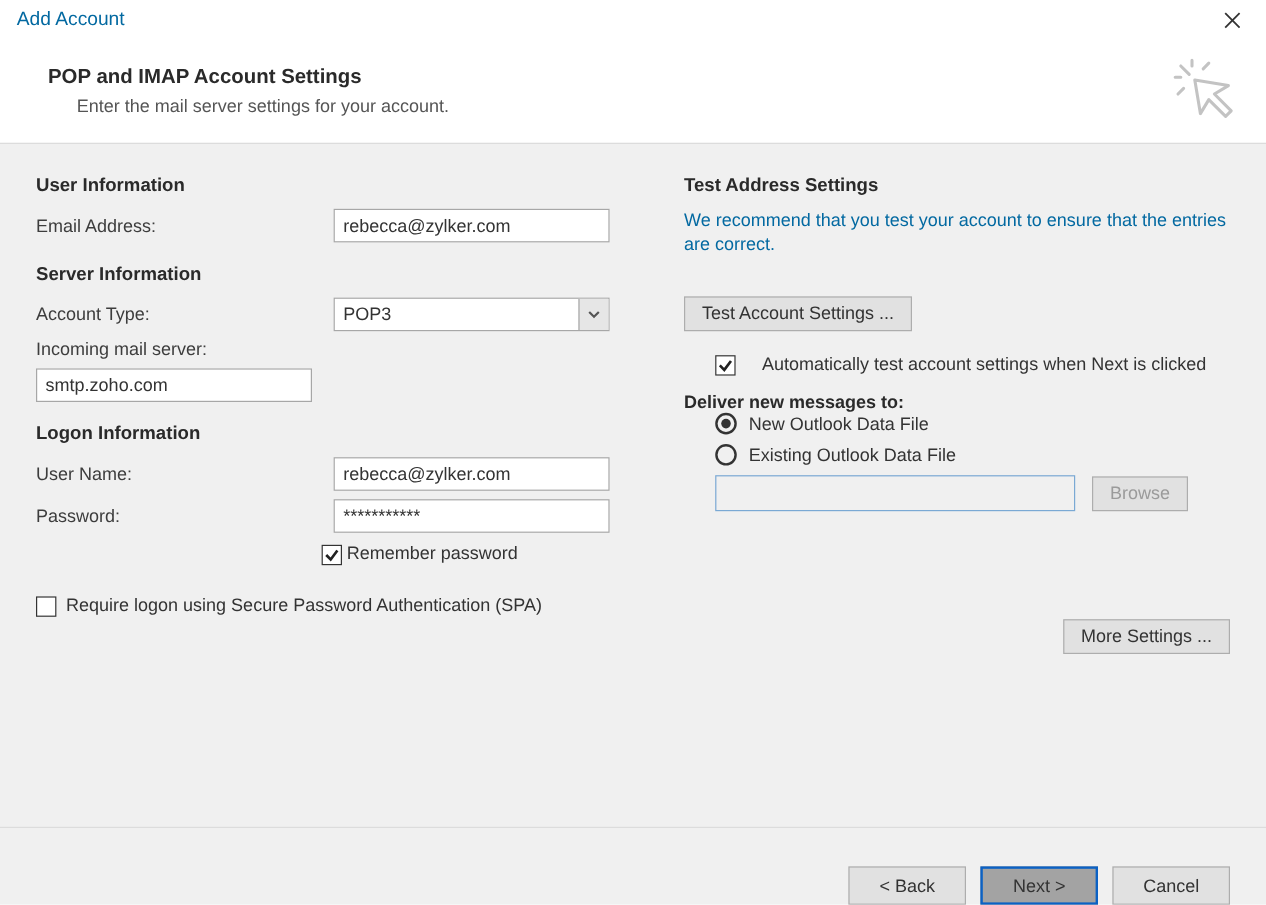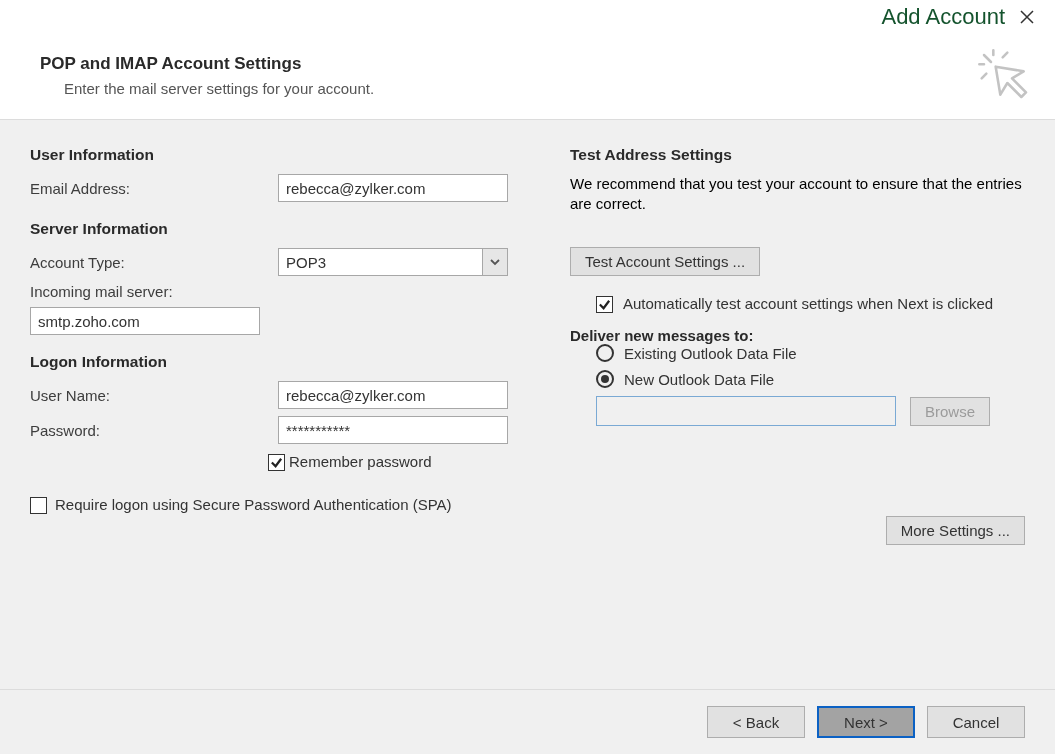--- a/index.html
+++ b/index.html
@@ -23,23 +23,22 @@
   }
   
   .titlebar {
     display: flex;
     align-items: center;
     height: 34px;
     padding: 0 6px 0 14px;
   }
   .titlebar .title {
     flex: 1;
-    font-size: 22px;
-    color: #14532d;
-    text-align: right;
+    font-size: 16px;
+    color: #0369a1;
   }
   .close-btn {
     width: 44px;
     height: 28px;
     display: flex;
     align-items: center;
     justify-content: center;
     color: #333;
     cursor: default;
   }
@@ -150,39 +149,39 @@
   .spa-row {
     margin-top: 24px;
     display: flex;
     align-items: flex-start;
     gap: 8px;
   }
   .spa-row .lbl { max-width: 430px; line-height: 1.35; }
   
   .desc {
     margin: 6px 0 32px 0;
-    color: #000000;
+    color: #0369a1;
     line-height: 1.35;
   }
   .btn {
     background: #e1e1e1;
     border: 1px solid #adadad;
     padding: 5px 14px;
     font-family: inherit;
     font-size: 15px;
     color: #333;
     cursor: default;
     box-sizing: border-box;
   }
   .btn.disabled { color: #9b9b9b; }
   .auto-test-row {
     margin: 18px 0 14px 26px;
     display: flex;
     align-items: flex-start;
-    gap: 10px;
+    gap: 22px;
   }
   .auto-test-row .lbl { line-height: 1.3; }
   .deliver-title {
     font-weight: 700;
     color: #2a2a2a;
   }
   .radio-row {
     display: flex;
     align-items: center;
     gap: 10px;
@@ -224,21 +223,21 @@
   .more-settings-row {
     margin-top: 90px;
     text-align: right;
   }
   
   .footer {
     height: 64px;
     background: #f0f0f0;
     display: flex;
     justify-content: flex-end;
-    align-items: center;
+    align-items: flex-end;
     gap: 12px;
     padding-right: 30px;
     box-sizing: border-box;
   }
   .footer .btn { min-width: 98px; height: 32px; padding: 0 10px; }
   .footer .btn.primary {
     border: 2px solid #0b61c4;
     background: #a3a3a3;
   }
 </style>
@@ -343,27 +342,27 @@
           <svg viewBox="0 0 14 14">
               <path d="M2 7 L6 11 L12 3"></path>
             </svg>
         </div>
         <span class="lbl">Automatically test account settings when Next is clicked</span>
       </div>
 
       <div class="deliver-title">Deliver new messages to:</div>
 
       <div class="radio-row">
+        <div class="radio selected"></div>
+        <span>New Outlook Data File</span>
+      </div>
+
+      <div class="radio-row">
         <div class="radio"></div>
         <span>Existing Outlook Data File</span>
-      </div>
-
-      <div class="radio-row">
-        <div class="radio selected"></div>
-        <span>New Outlook Data File</span>
       </div>
 
       <div class="file-row">
         <div class="file-input"></div>
         <button class="btn disabled">Browse</button>
       </div>
 
       <div class="more-settings-row">
         <button class="btn">More Settings ...</button>
       </div>

